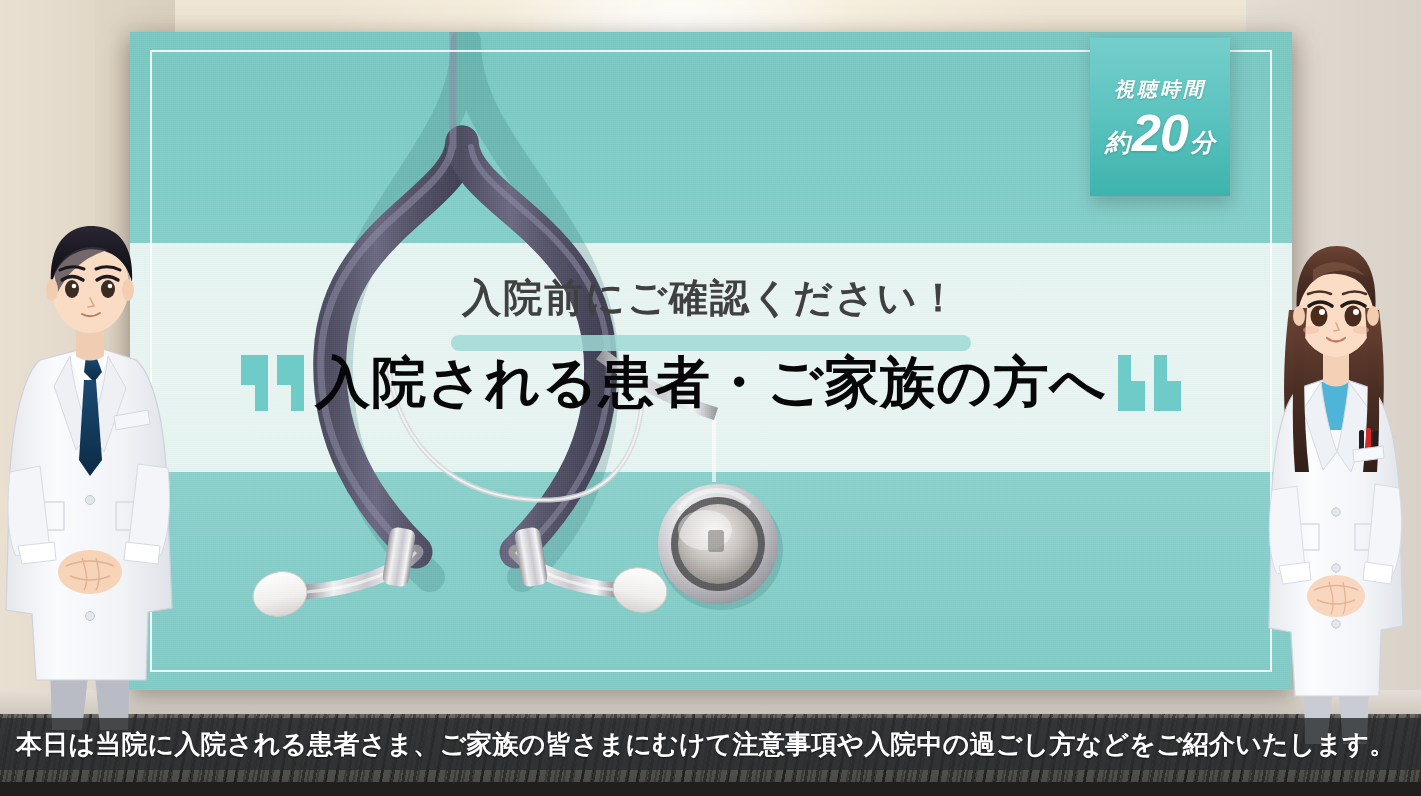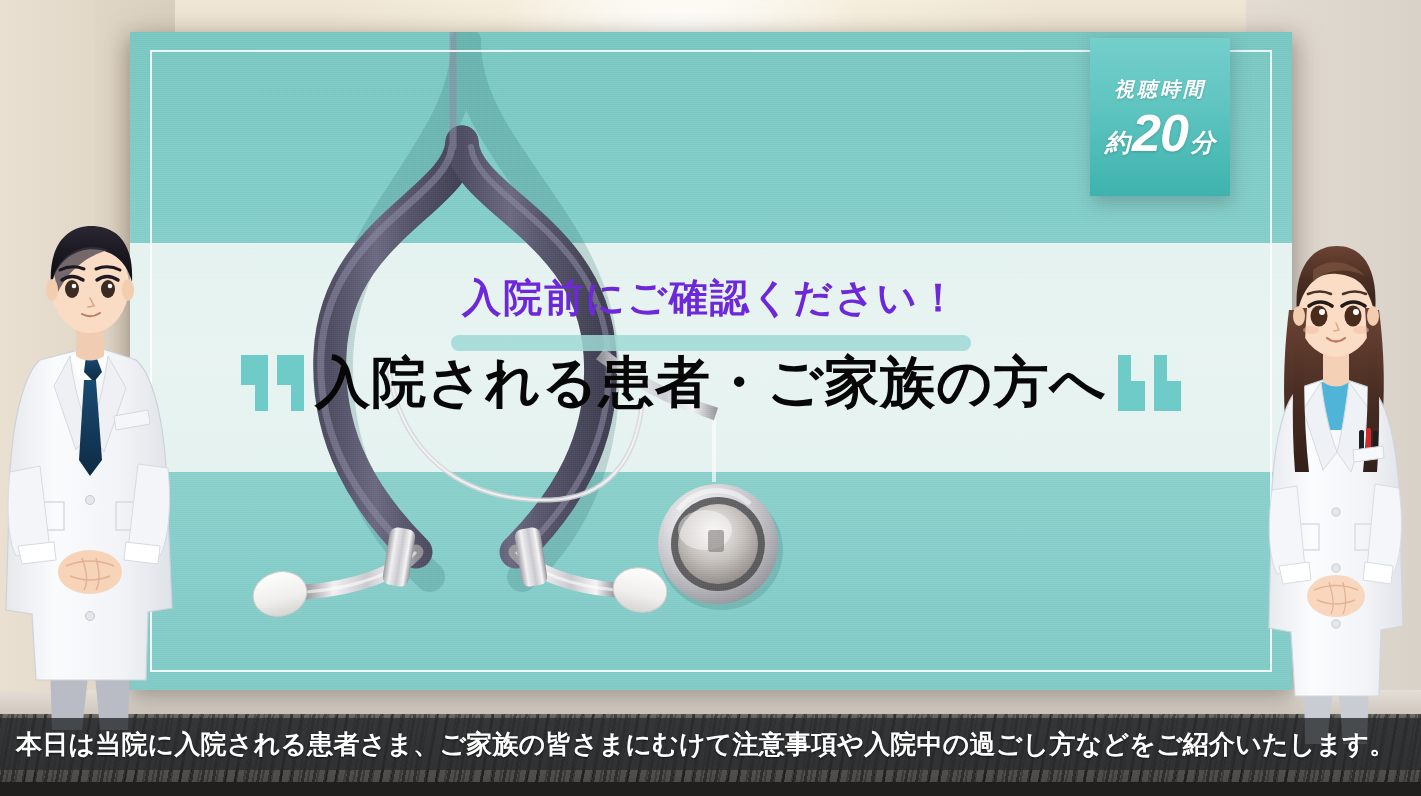--- a/index.html
+++ b/index.html
@@ -74,21 +74,21 @@
   .badge-value{display:flex;align-items:baseline;justify-content:center;
     text-shadow:0 1px 3px rgba(0,0,0,.18);}
   .badge-approx{font-size:25px;font-weight:700;margin-right:2px;}
   .badge-num{font-size:52px;font-weight:800;line-height:.95;letter-spacing:-1px;}
   .badge-unit{font-size:25px;font-weight:700;margin-left:2px;}
 
   
   .titleblock{position:absolute;left:0;right:0;top:211px;height:229px;}
   .subtitle-wrap{position:absolute;left:0;right:0;top:28px;text-align:center;}
   .subtitle{position:relative;display:inline-block;
-    font-size:39px;font-weight:800;color:#6d28d9;letter-spacing:2px;
+    font-size:39px;font-weight:800;color:#404040;letter-spacing:2px;
     padding:0 14px;z-index:2;}
   .subtitle-hl{position:absolute;left:50%;transform:translateX(-50%);
     top:64px;width:520px;height:16px;border-radius:9px;
     background:#9fd9d6;opacity:.85;z-index:1;}
   .maintitle-wrap{position:absolute;left:0;right:0;top:103px;
     display:flex;align-items:center;justify-content:center;gap:8px;}
   .maintitle{font-size:55px;font-weight:800;color:#070707;letter-spacing:1px;white-space:nowrap;}
   .qmark{width:66px;height:56px;flex:none;position:relative;}
   .qmark span{position:absolute;top:0;width:27px;height:56px;background:#6fcbc7;}
   .qmark span::after{content:"";position:absolute;left:0;bottom:0;width:14px;height:26px;background:#e6f4f1;}

